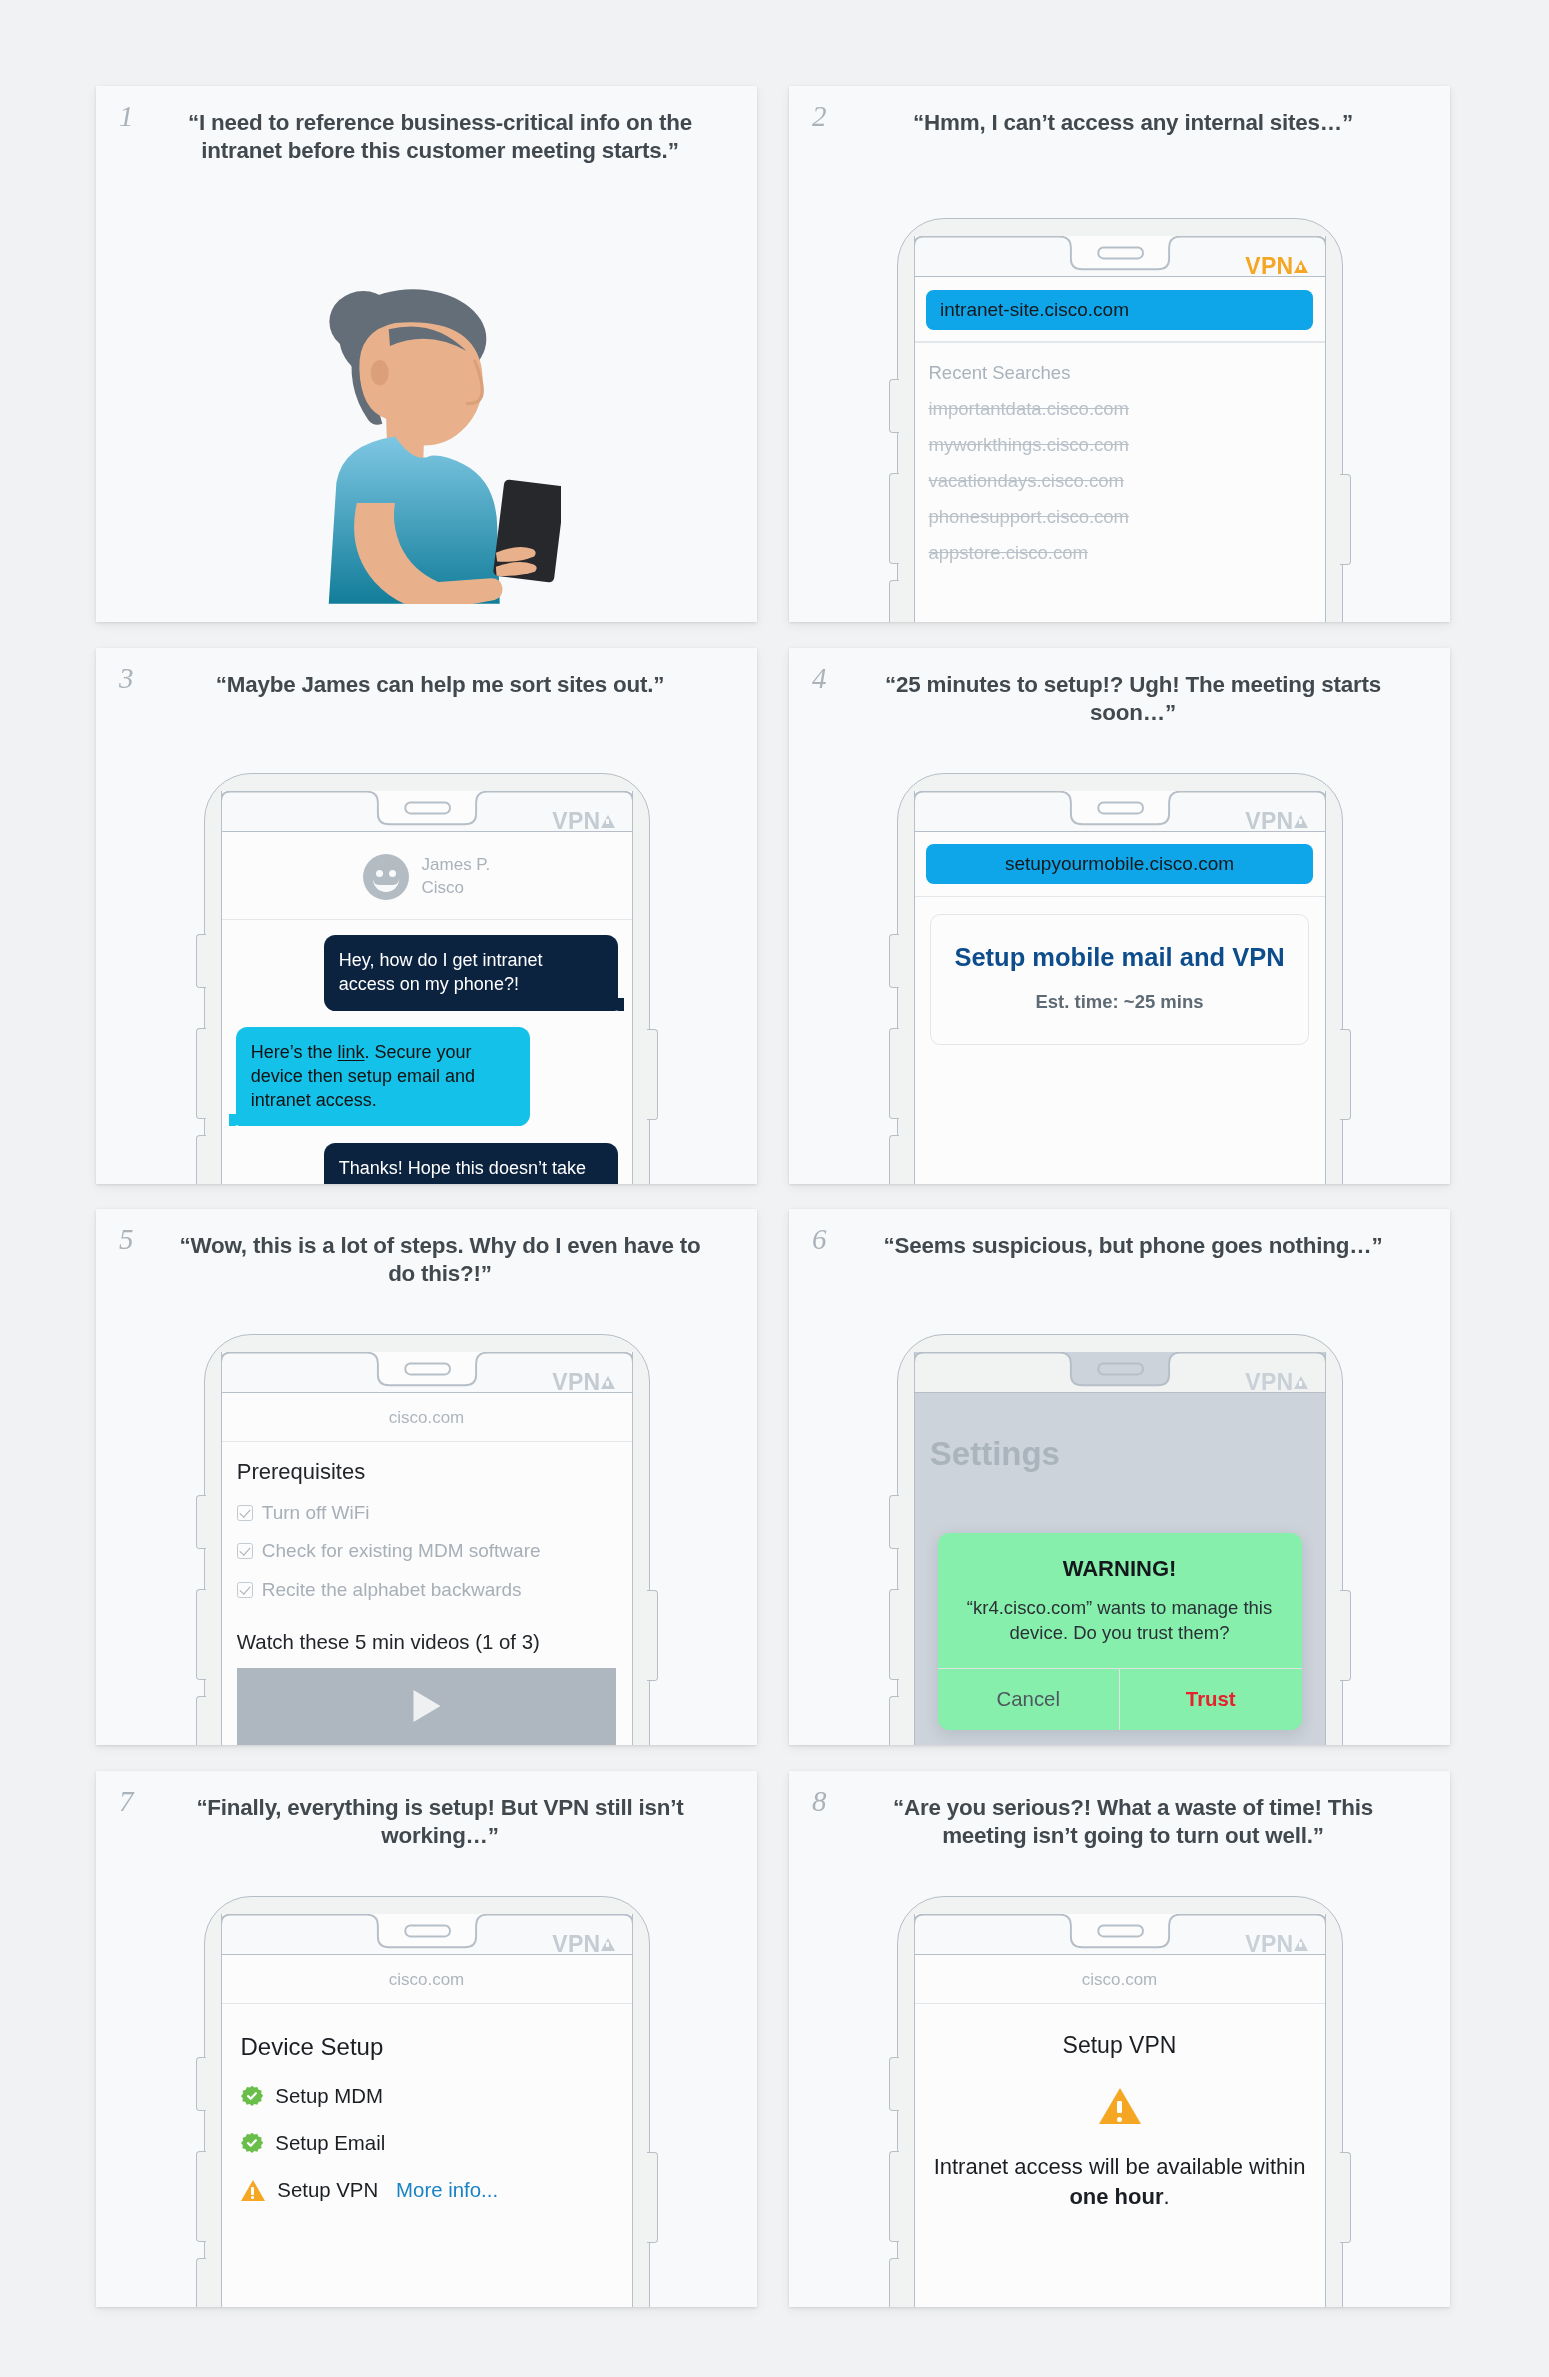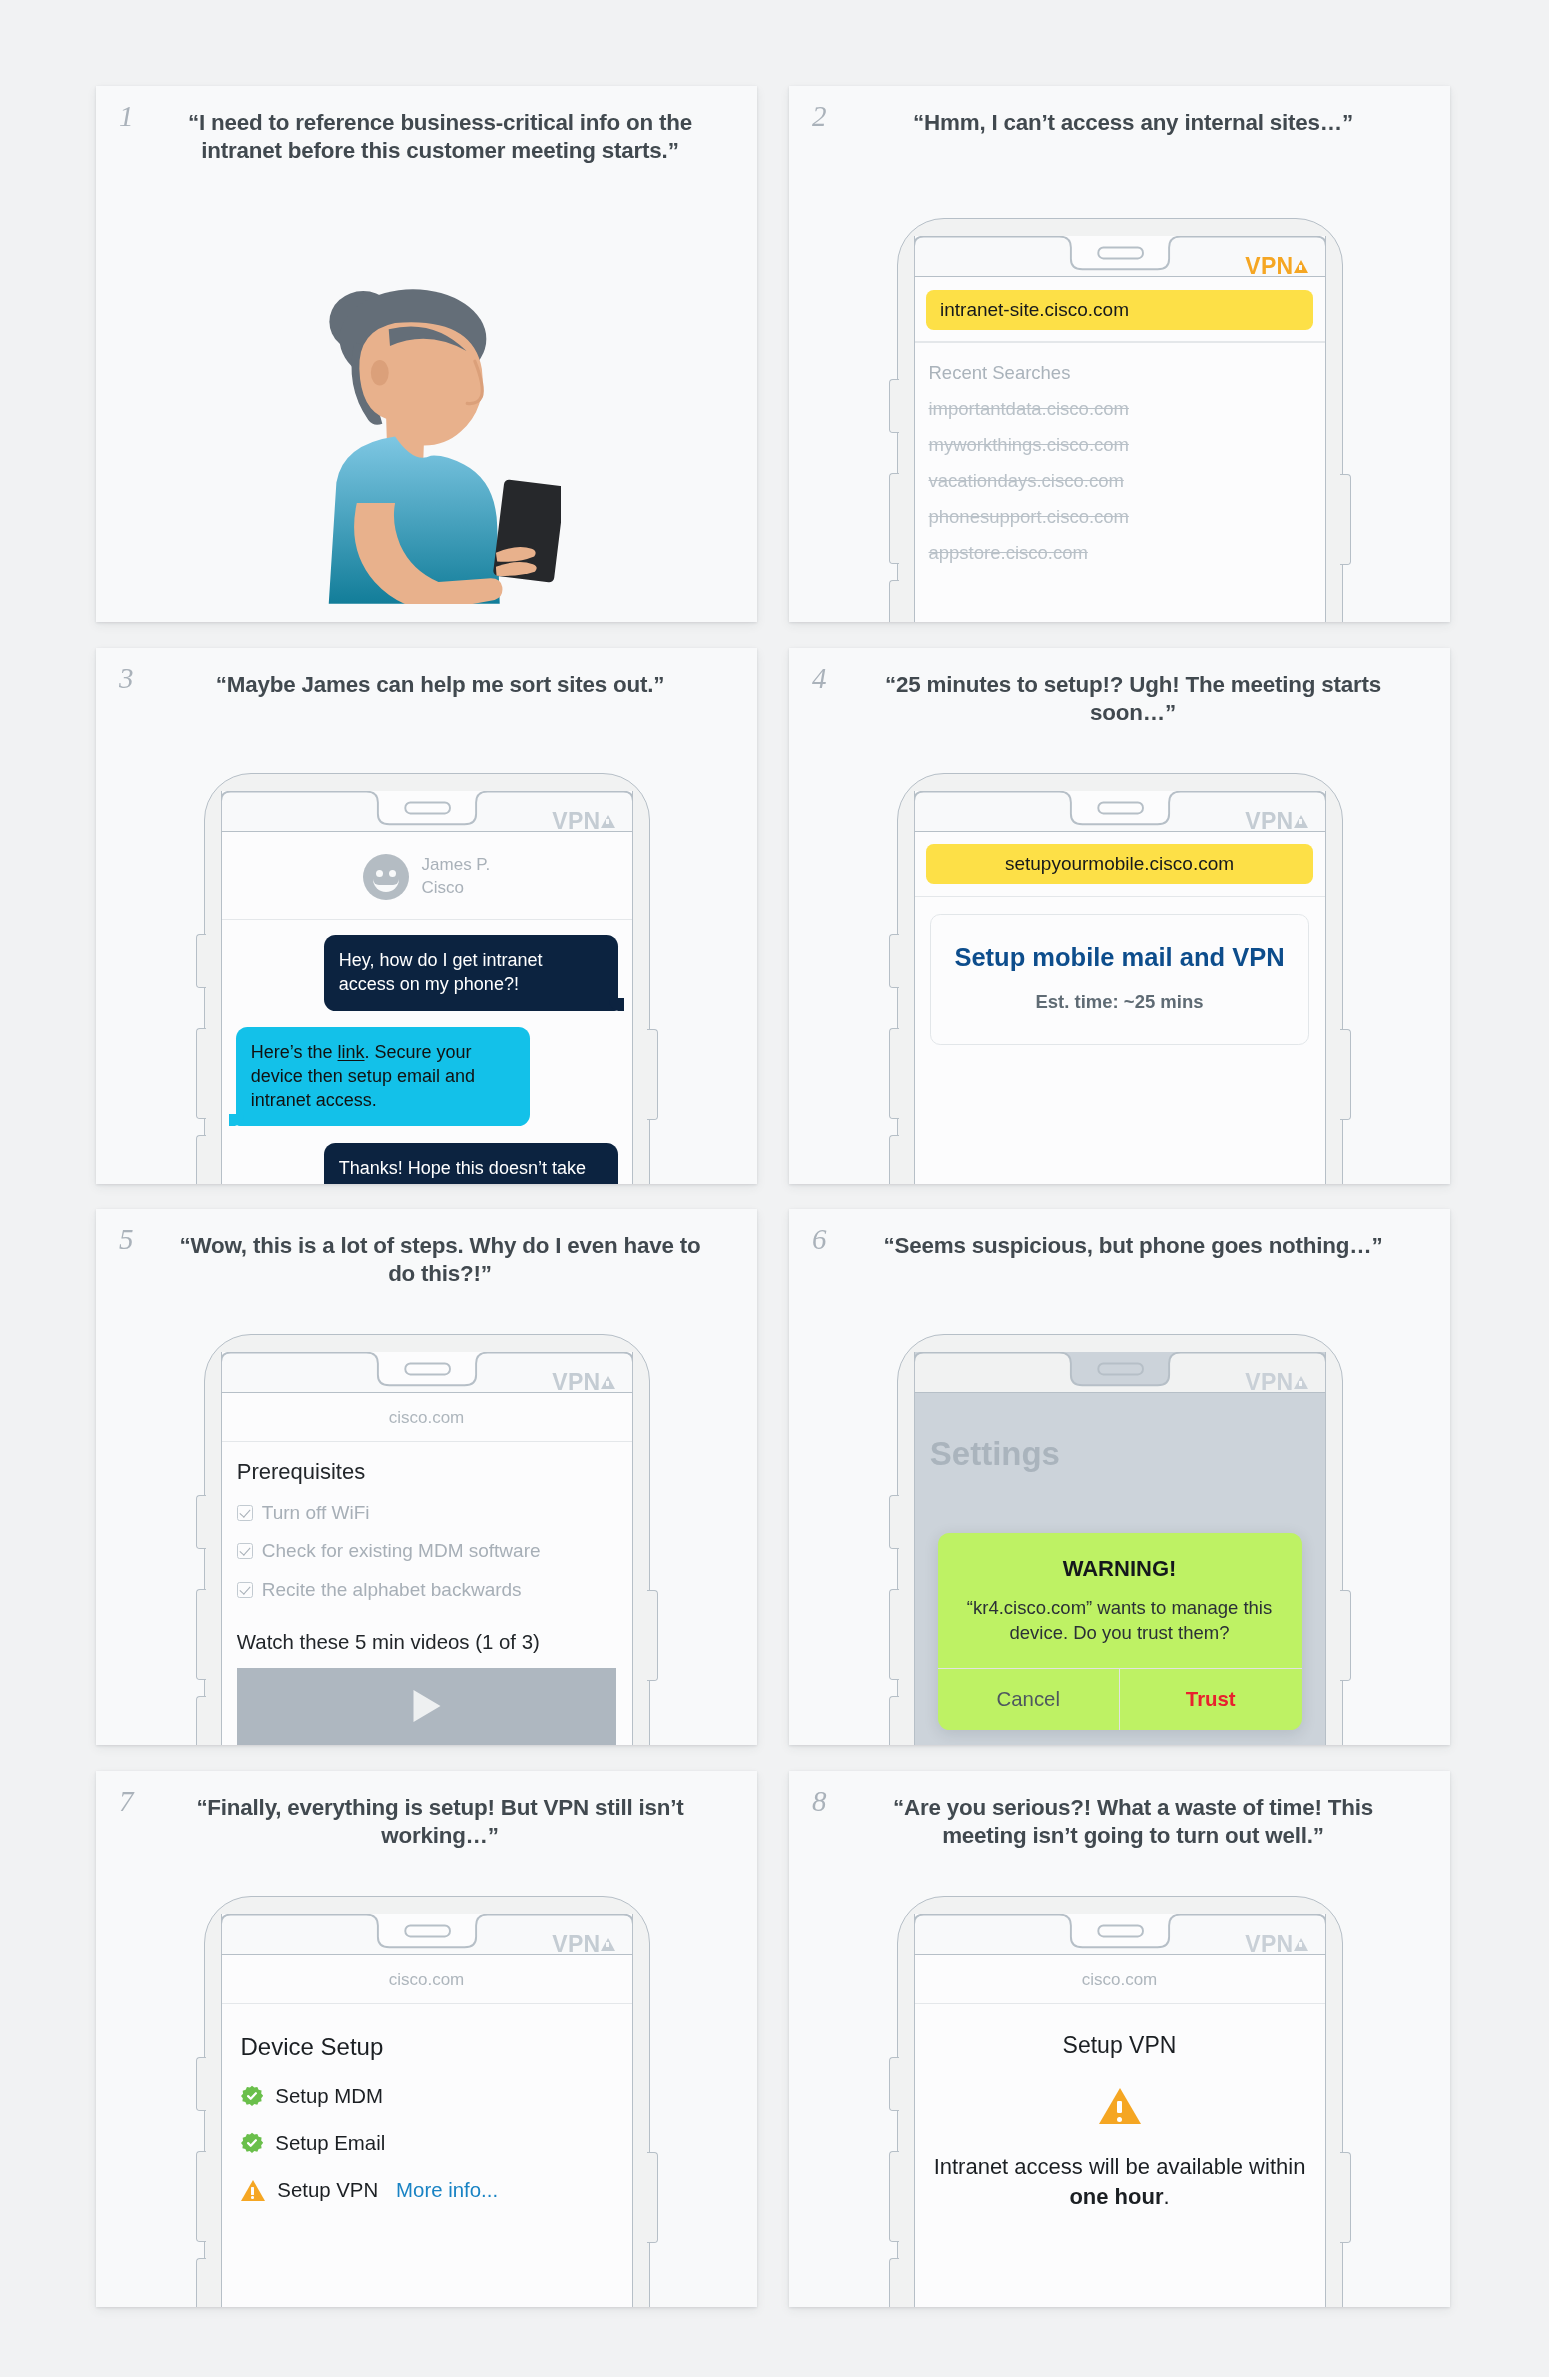--- a/index.html
+++ b/index.html
@@ -98,21 +98,21 @@
   }
   .vpn-badge.warn { color: #f5a623; }
   .tri { width: 0; height: 0; border-left: 7.7px solid transparent; border-right: 7.7px solid transparent; border-bottom: 13.4px solid currentColor; position: relative; }
   .tri::after { content:""; position:absolute; left:-1.3px; top:4.5px; width:2.6px; height:5.1px; background:#f8f9fa; }
 
   
   .scr-inner { position: absolute; left:0; right:0; top: 41px; bottom:0; }
 
   .urlbar {
     margin: 12.8px 11.5px 11.5px 11.5px;
-    background: #fde047;
+    background: #0ea5e9;
     border-radius: 7.7px;
     height: 40px;
     display: flex; align-items: center;
     padding: 0 14px;
     font-size: 19px;
     color: #16191c;
   }
   .urlbar.center { justify-content: center; }
   .hairline { height: 1.3px; background: #e4e7ea; }
 
@@ -151,21 +151,21 @@
   .videohdr { margin-top: 30px; font-size: 20.4px; color: #22262a; font-weight: 400; }
   .videobox { margin: 14px 0 0; height: 77px; background: #aeb7c0; position: relative; }
   .videobox .play { position:absolute; left:50%; top:22px; transform: translateX(-50%); width:0;height:0; border-left: 27px solid #eef0f1; border-top: 16.6px solid transparent; border-bottom: 16.6px solid transparent; }
 
   
   .dimscreen { position: absolute; inset: 0; background: #ccd3da; }
   .dimtitle { position:absolute; left: 15.3px; top: 83px; font-size: 33px; font-weight: 700; color: #aab4bd; }
   .modal {
     position: absolute; left: 50%; transform: translateX(-50%);
     top: 199px; width: 364px;
-    background: #bef264; border-radius: 11.5px; overflow: hidden;
+    background: #86efac; border-radius: 11.5px; overflow: hidden;
     box-shadow: 0 3.8px 15.3px rgba(20,30,40,.12);
     z-index: 9;
   }
   .modal h5 { text-align:center; font-size: 22px; font-weight: 700; color: #14181c; padding: 23px 0 0; }
   .modal p { text-align:center; font-size: 18.5px; line-height: 1.34; color: #2a3036; padding: 14px 25.5px 22px; }
   .modal .row { display:flex; border-top: 1.3px solid #e2e2e2; }
   .modal .row > div { flex: 1; text-align:center; padding: 19px 7px; font-size: 20.4px; color: #4e585f; }
   .modal .row > div + div { border-left: 1.3px solid #e2e2e2; color: #e8212e; font-weight: 700; }
 
   

